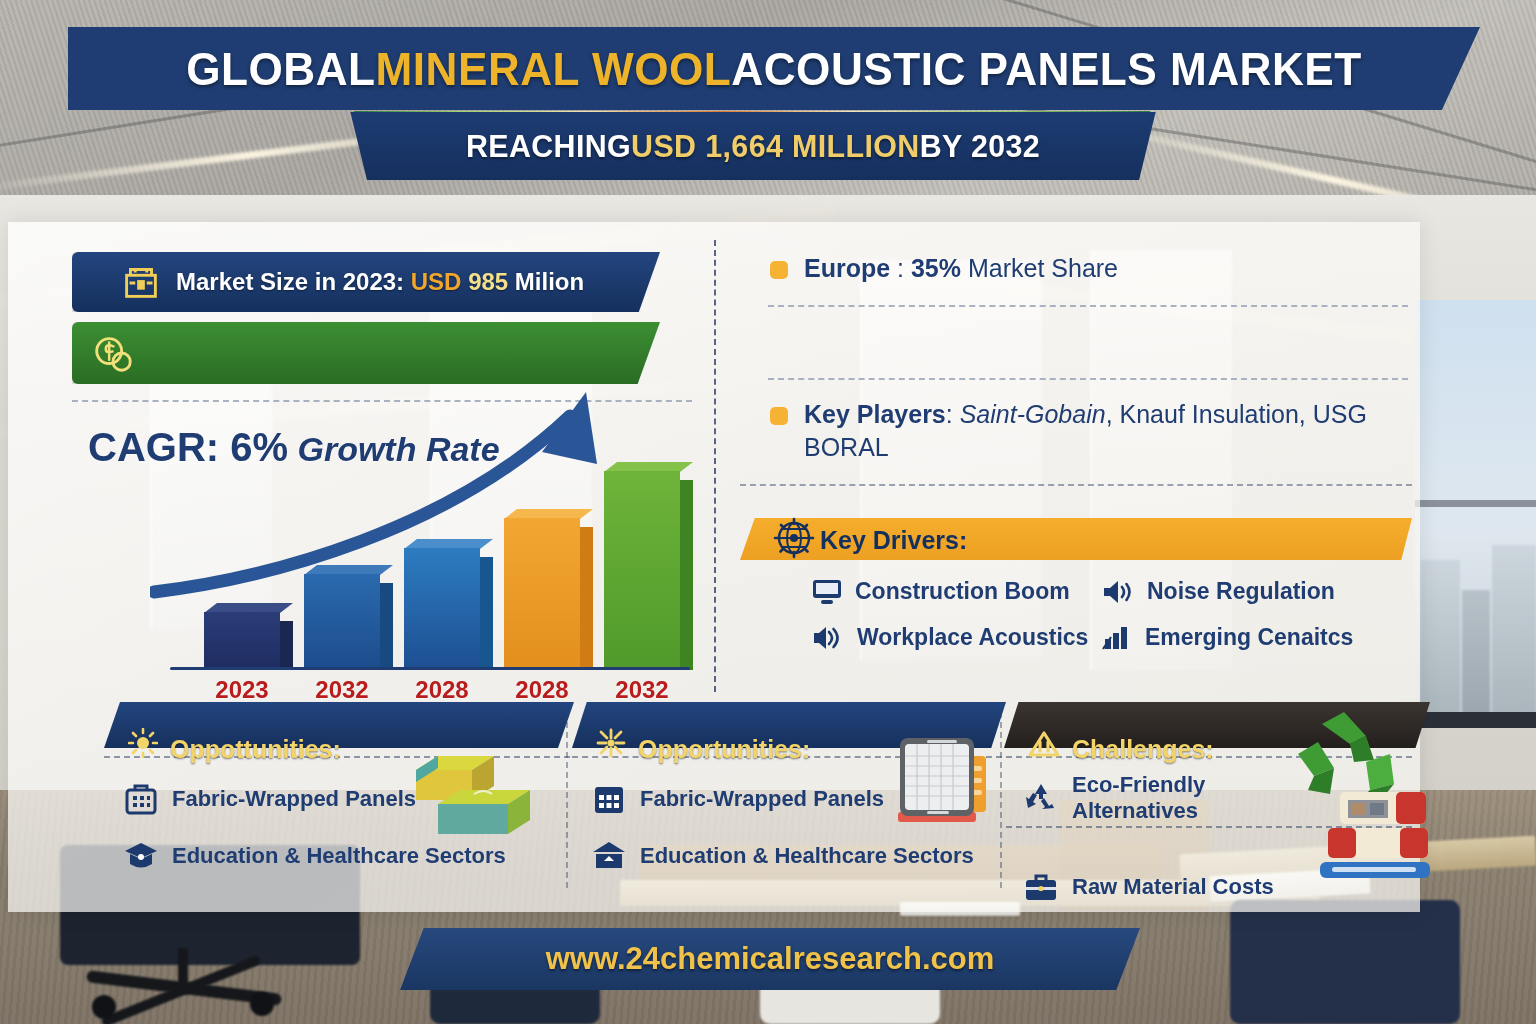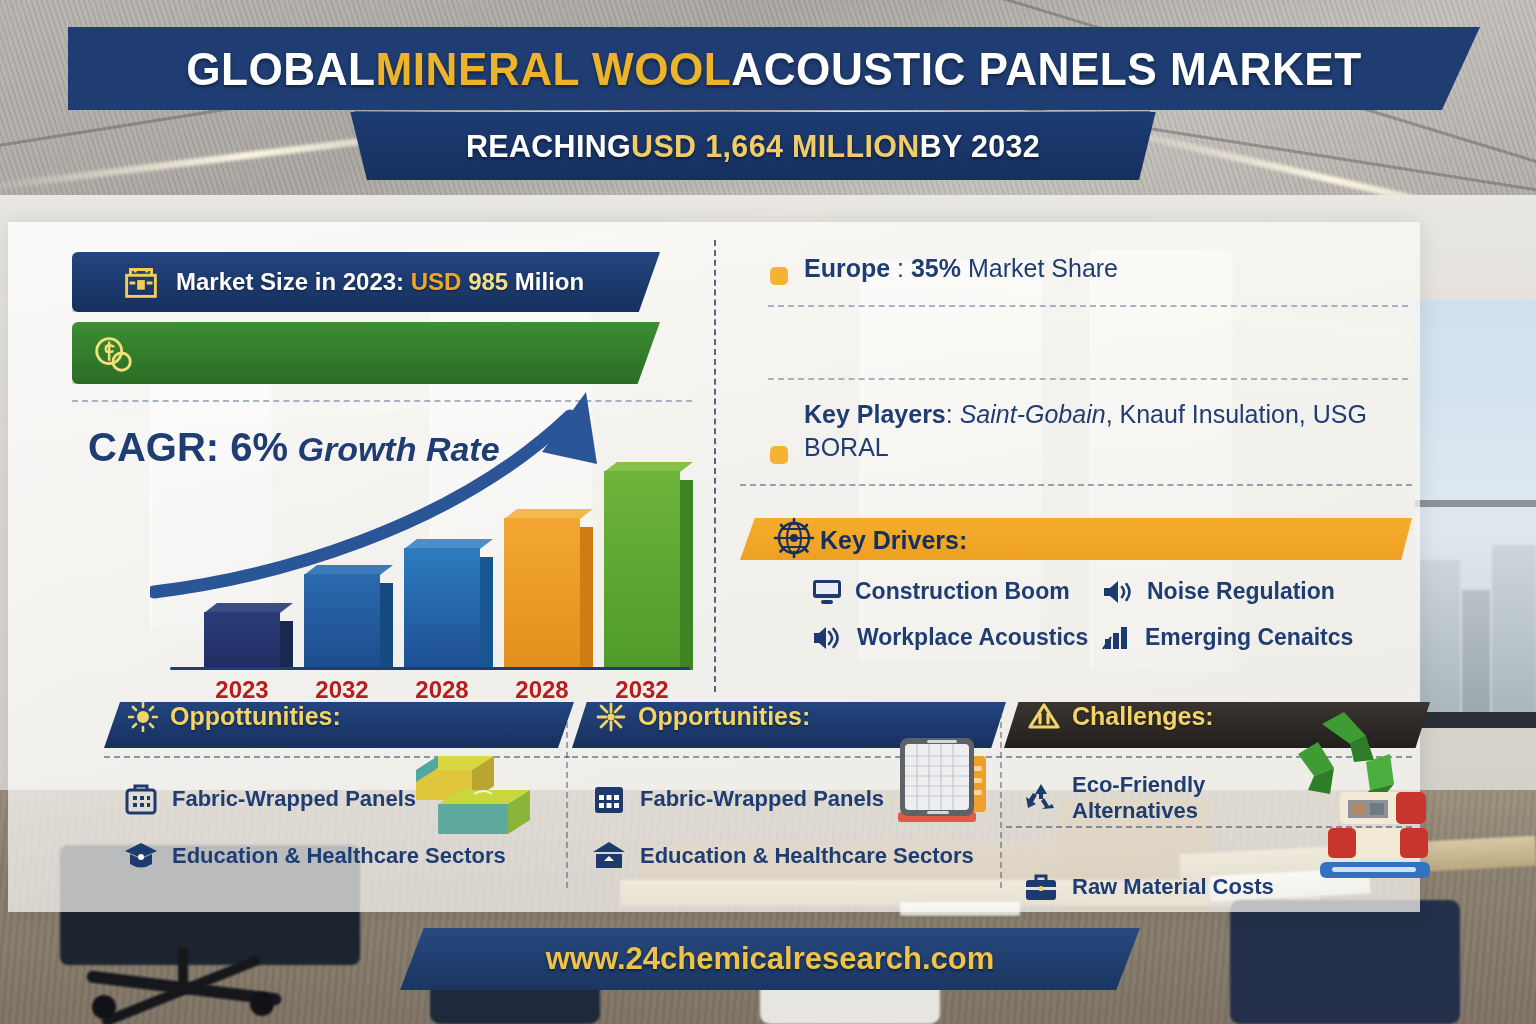--- a/index.html
+++ b/index.html
@@ -102,21 +102,21 @@
   .bar .side{position:absolute;right:-13px;top:9px;bottom:0;width:13px;
     clip-path:polygon(0 0,100% -9px,100% 100%,0 100%);}
   .bar .top{position:absolute;left:0;right:-13px;top:-9px;height:10px;
     clip-path:polygon(0 100%,13px 0,100% 0,calc(100% - 13px) 100%);}
   .axis{position:absolute;left:0;right:0;bottom:0;height:3px;background:#1f3d72;border-radius:2px;}
   .xlab{position:absolute;top:246px;font-size:24px;font-weight:800;color:#b91c1c;text-align:center;
     text-shadow:0 1px 1px rgba(255,255,255,.7);}
   .arrow{position:absolute;left:150px;top:360px;width:540px;height:250px;pointer-events:none;}
 
   
-  .bl{position:absolute;display:flex;align-items:flex-end;}
+  .bl{position:absolute;display:flex;align-items:flex-start;}
   .bl-dot{width:18px;height:18px;border-radius:5px;background:#f5b233;margin:9px 16px 0 0;flex:0 0 auto;}
   .bl-txt{font-size:25px;color:#1f3d72;line-height:1.32;}
   .bl-txt b{font-weight:800;}
   .bl-txt .it{font-style:italic;}
 
   
   .kd-band{position:absolute;left:740px;top:518px;width:672px;height:42px;
     background:linear-gradient(180deg,#f5ad2c,#eda022);
     clip-path:polygon(2.2% 0,100% 0,98.4% 100%,0 100%);
     box-shadow:0 3px 7px rgba(0,0,0,.22);}
@@ -128,21 +128,21 @@
   .kdrow svg{flex:0 0 auto;}
 
   
   .colband{position:absolute;height:46px;box-shadow:0 3px 8px rgba(0,0,0,.3);}
   .cb1{left:104px;top:702px;width:470px;background:linear-gradient(180deg,#23457f,#16305d);
     clip-path:polygon(3.4% 0,100% 0,96.6% 100%,0 100%);}
   .cb2{left:572px;top:702px;width:434px;background:linear-gradient(180deg,#23457f,#16305d);
     clip-path:polygon(3.4% 0,100% 0,96.6% 100%,0 100%);}
   .cb3{left:1004px;top:702px;width:426px;background:linear-gradient(180deg,#3b3531,#231f1c);
     clip-path:polygon(3.4% 0,100% 0,96.6% 100%,0 100%);}
-  .cbtitle{position:absolute;height:62px;display:flex;align-items:flex-start;gap:12px;
+  .cbtitle{position:absolute;height:62px;display:flex;align-items:flex-end;gap:12px;
     font-size:25px;font-weight:800;color:#f3d469;text-shadow:0 1px 2px rgba(0,0,0,.5);}
   .colitem{position:absolute;display:flex;align-items:center;gap:14px;
     font-size:22px;font-weight:700;color:#1f3d72;line-height:1.16;}
   .colitem svg{flex:0 0 auto;}
 
   
   .footer{position:absolute;left:400px;top:928px;width:740px;height:62px;
     background:linear-gradient(180deg,#27497e,#1a3662);
     clip-path:polygon(3.2% 0,100% 0,96.8% 100%,0 100%);
     box-shadow:0 4px 12px rgba(0,0,0,.45);}

